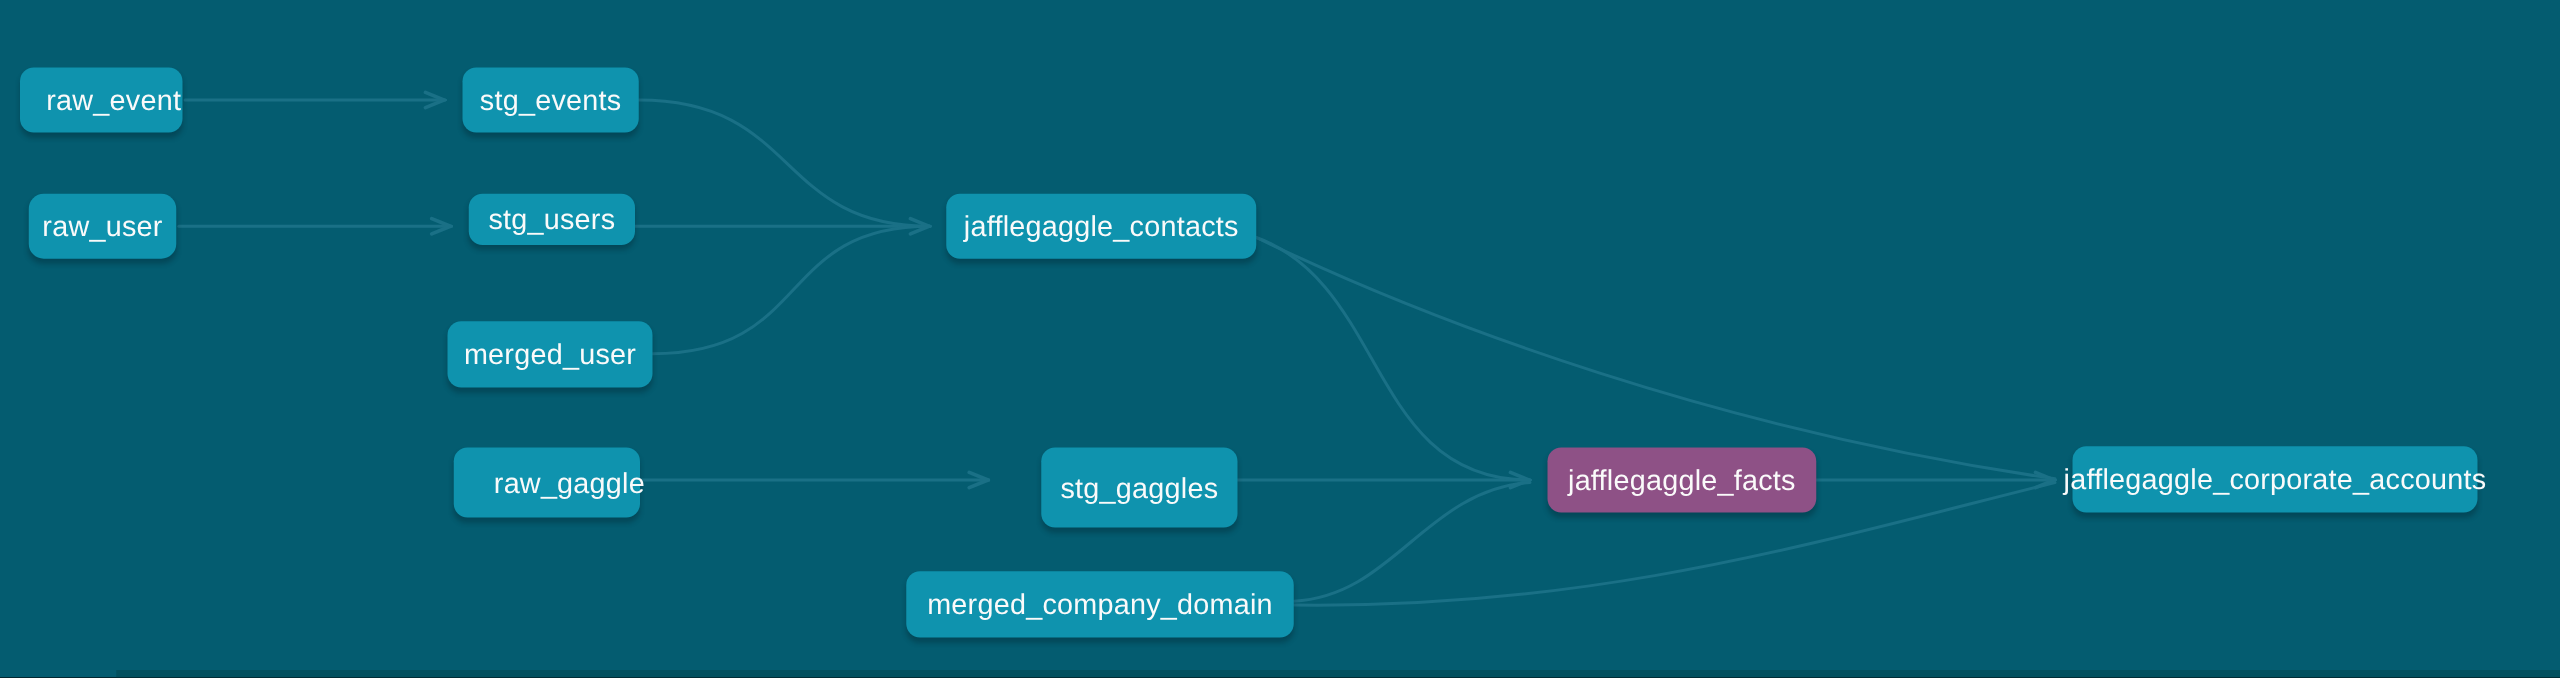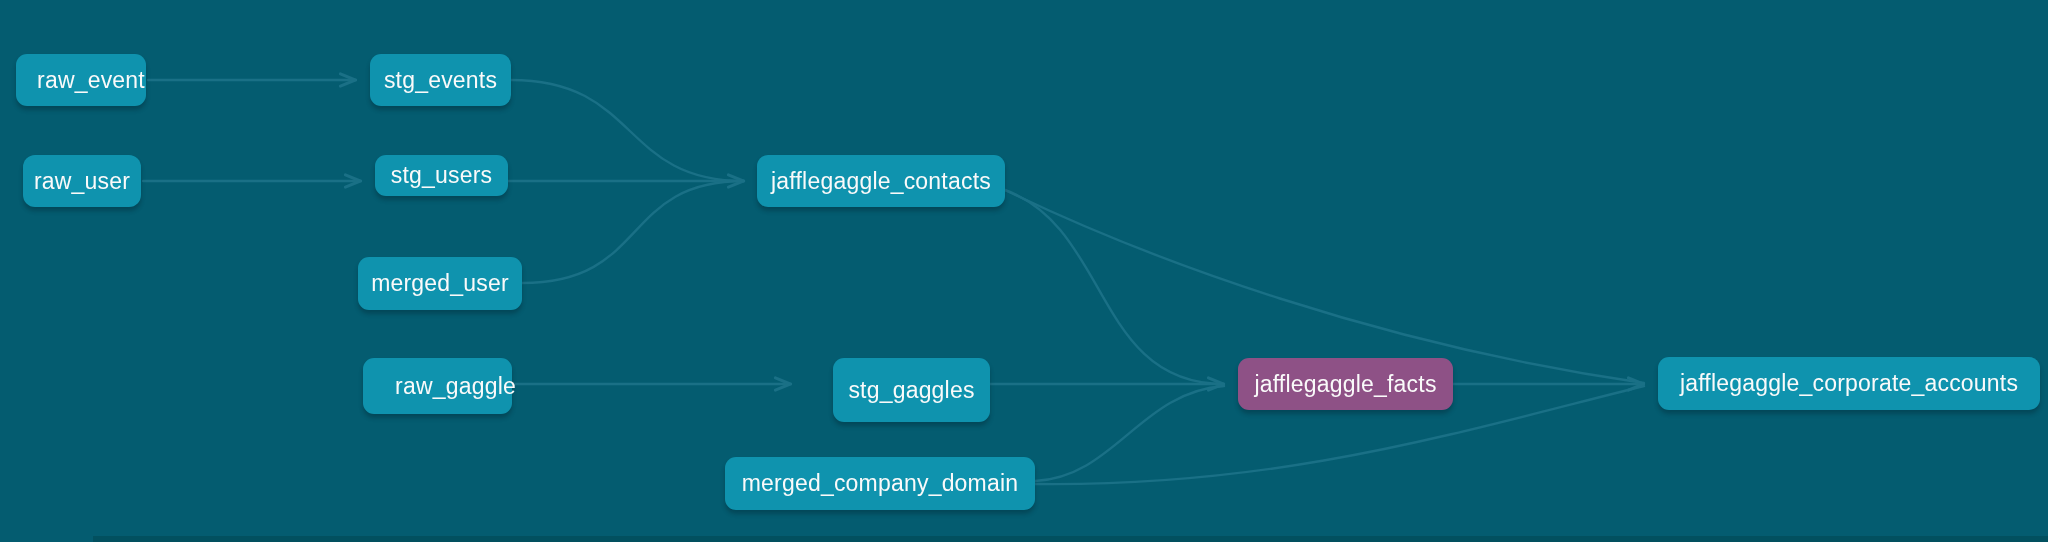--- a/index.html
+++ b/index.html
@@ -112,19 +112,19 @@
       </div>
       <div class="node" style="left: 805px; top: 358px; width: 157px; height: 64px; margin-left: 28px;">
         <span>stg_gaggles</span>
       </div>
       <div class="node highlight" style="left: 1238px; top: 358px; width: 215px; height: 52px;">
         <span>jafflegaggle_facts</span>
       </div>
       <div class="node" style="left: 725px; top: 457px; width: 310px; height: 53px;">
         <span>merged_company_domain</span>
       </div>
-      <div class="node" style="left: 1658px; top: 357px; width: 382px; height: 53px; text-align: right;">
+      <div class="node" style="left: 1658px; top: 357px; width: 324px; height: 53px; text-align: right;">
         <span>jafflegaggle_corporate_accounts</span>
       </div>
     </div>
 
   <div class="bottom-strip" style="left: 93px; right: 0px;"></div>
 </div>
 
 </body></html>

